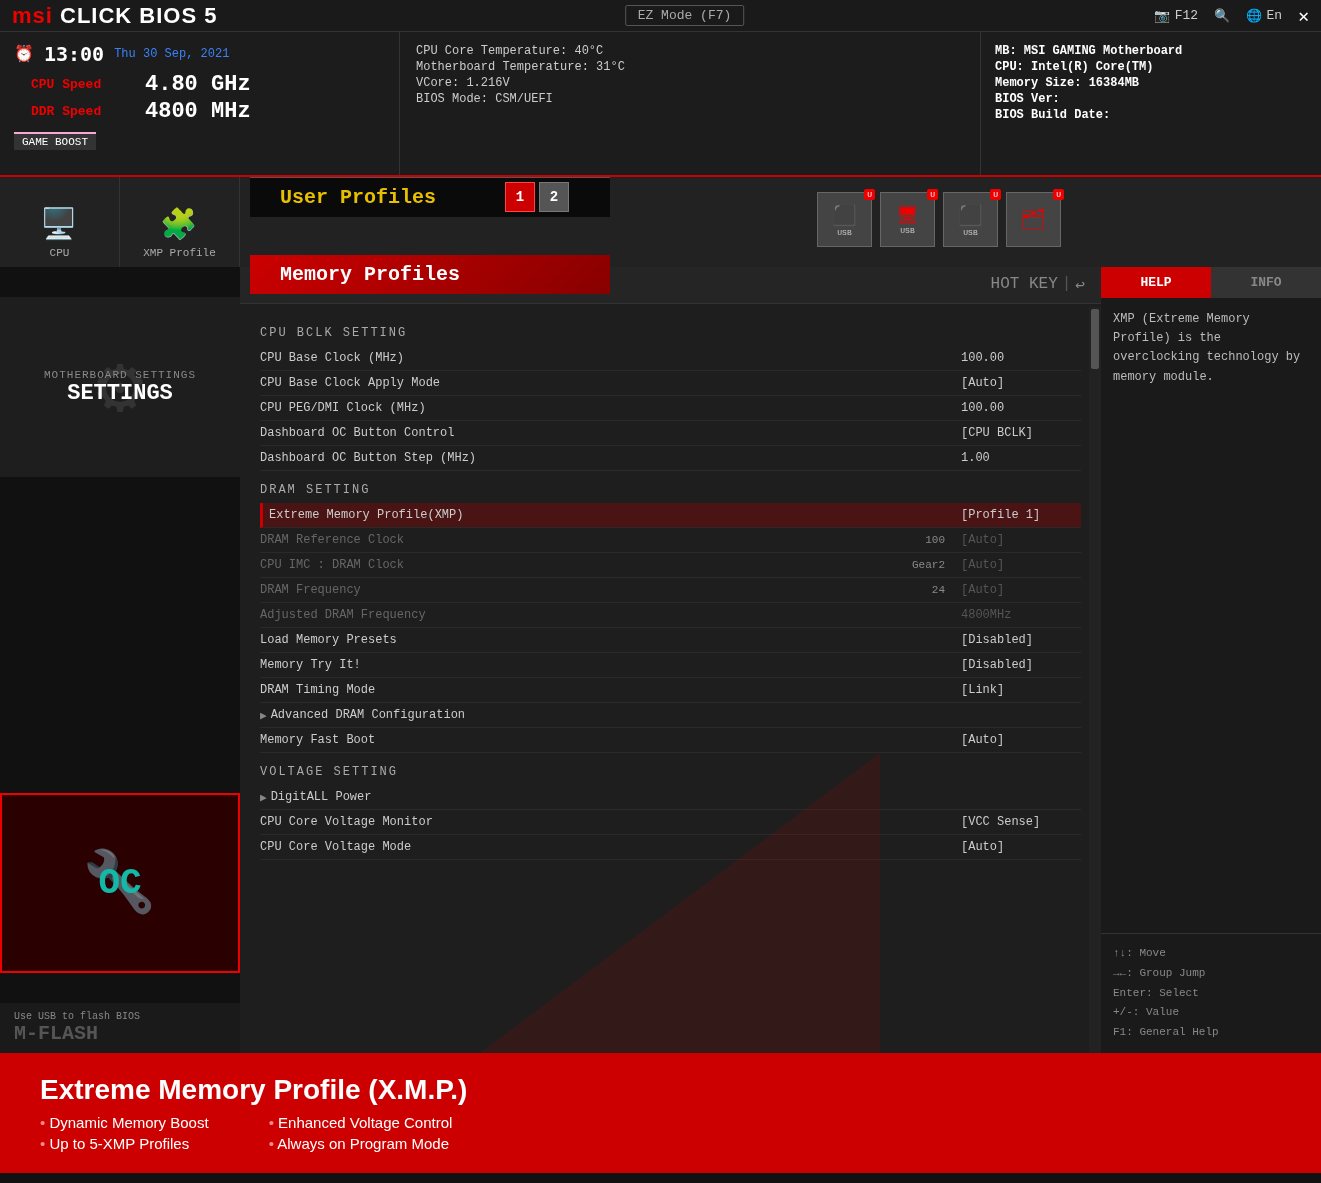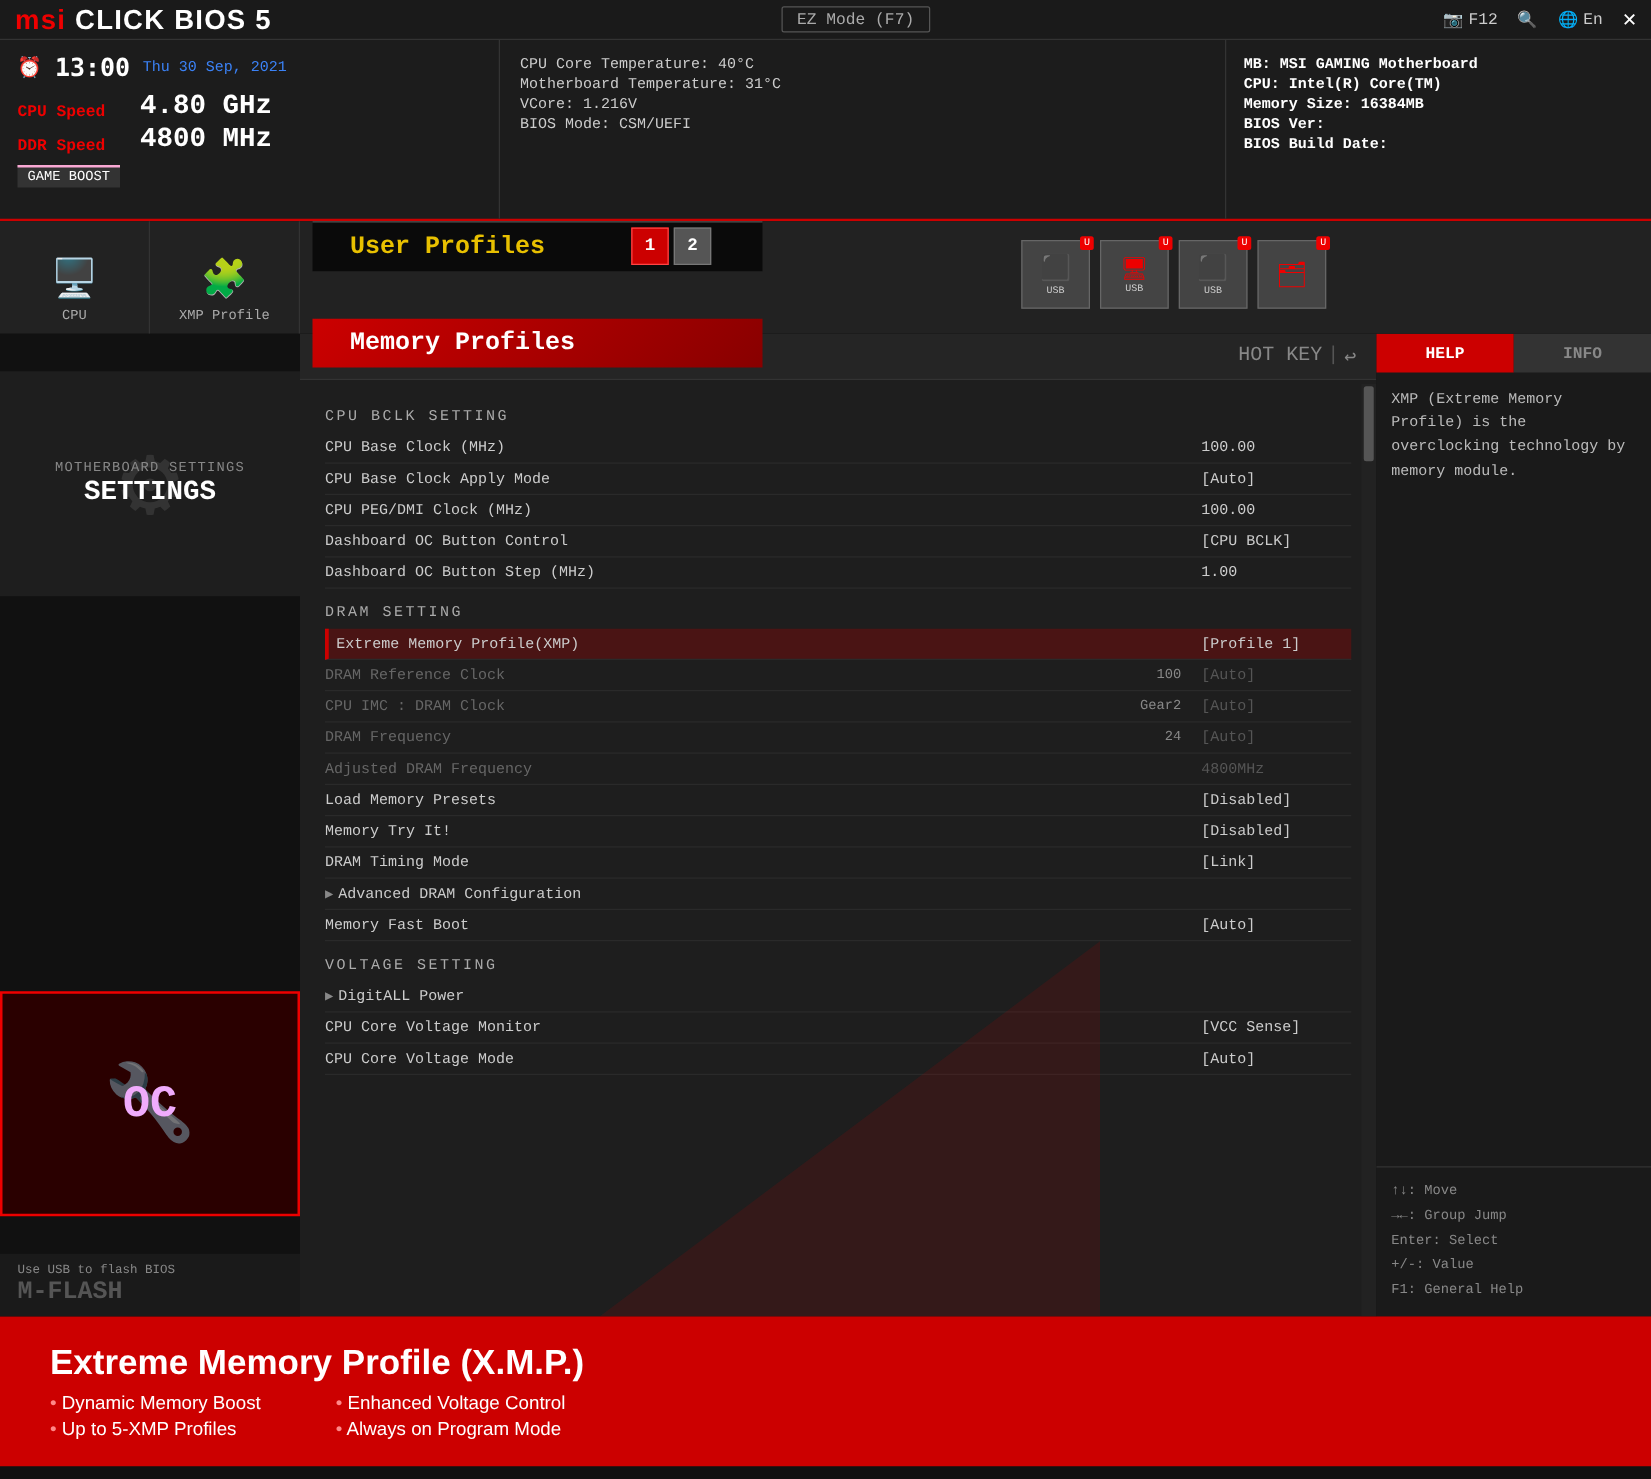--- a/index.html
+++ b/index.html
@@ -75,21 +75,21 @@
     }
     #clock-row {
       display: flex;
       align-items: center;
       gap: 10px;
       margin-bottom: 6px;
     }
     #clock-icon { color: #e00; font-size: 16px; }
     #clock-time { color: #fff; font-size: 20px; font-weight: bold; font-family: monospace; }
     #clock-date { color: #3b82f6; font-size: 12px; }
-    .speed-row { display: flex; align-items: flex-end; gap: 8px; margin: 2px 0; }
+    .speed-row { display: flex; align-items: center; gap: 24px; margin: 2px 17px; }
     .speed-label { color: #e00; font-size: 13px; font-weight: bold; width: 90px; }
     .speed-value { color: #fff; font-size: 22px; font-weight: bold; }
     #game-boost-label {
       background: #333;
       color: #fff;
       font-size: 11px;
       padding: 2px 8px;
       margin-top: 6px;
       display: inline-block;
       border-top: 2px solid #f9a8d4;
@@ -284,21 +284,21 @@
       overflow: hidden;
       cursor: pointer;
     }
     #oc-bg::before {
       content: '🔧';
       font-size: 60px;
       color: #500;
       position: absolute;
       opacity: 0.5;
     }
-    .oc-label { color: #f0abfc; font-size: 36px; font-weight: bold; position: relative; z-index:1; }
+    .oc-label { color: #14b8a6; font-size: 36px; font-weight: bold; position: relative; z-index:1; }
 
     #mflash-section {
       position: absolute;
       bottom: 0;
       left: 0;
       right: 0;
       padding: 8px 14px;
       background: #1a1a1a;
     }
     .mflash-sub { color: #888; font-size: 10px; }

